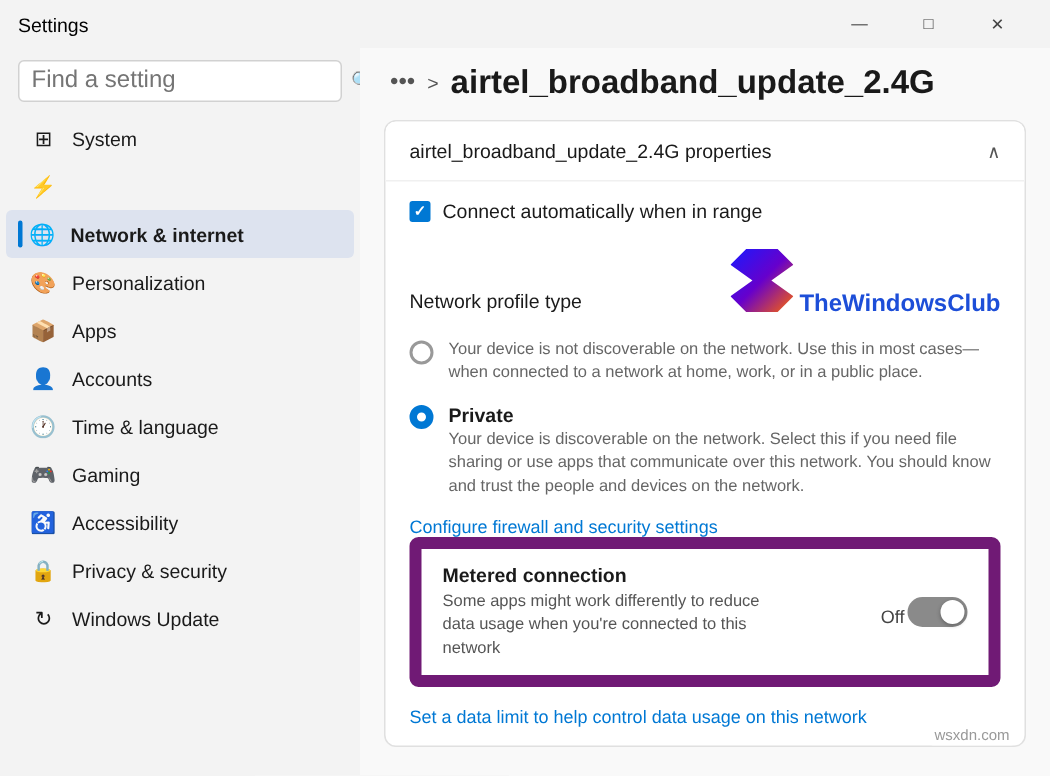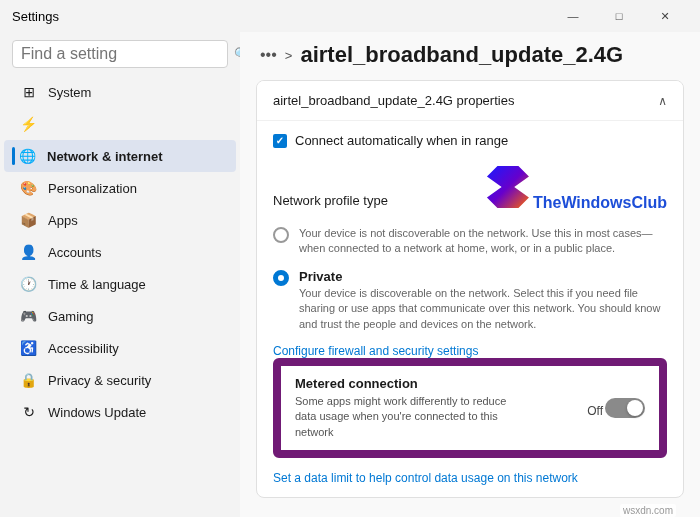--- a/index.html
+++ b/index.html
@@ -352,21 +352,21 @@
     .data-limit-link {
       color: #0078d4;
       font-size: 12px;
       cursor: pointer;
       text-decoration: none;
     }
 
     
     .site-watermark {
       position: absolute;
-      bottom: 0;
+      bottom: 20px;
       right: 24px;
       font-size: 10px;
       color: #999;
       background: rgba(255,255,255,0.8);
       padding: 1px 3px;
       border-radius: 2px;
     }
   </style>
 </head>
 <body>

